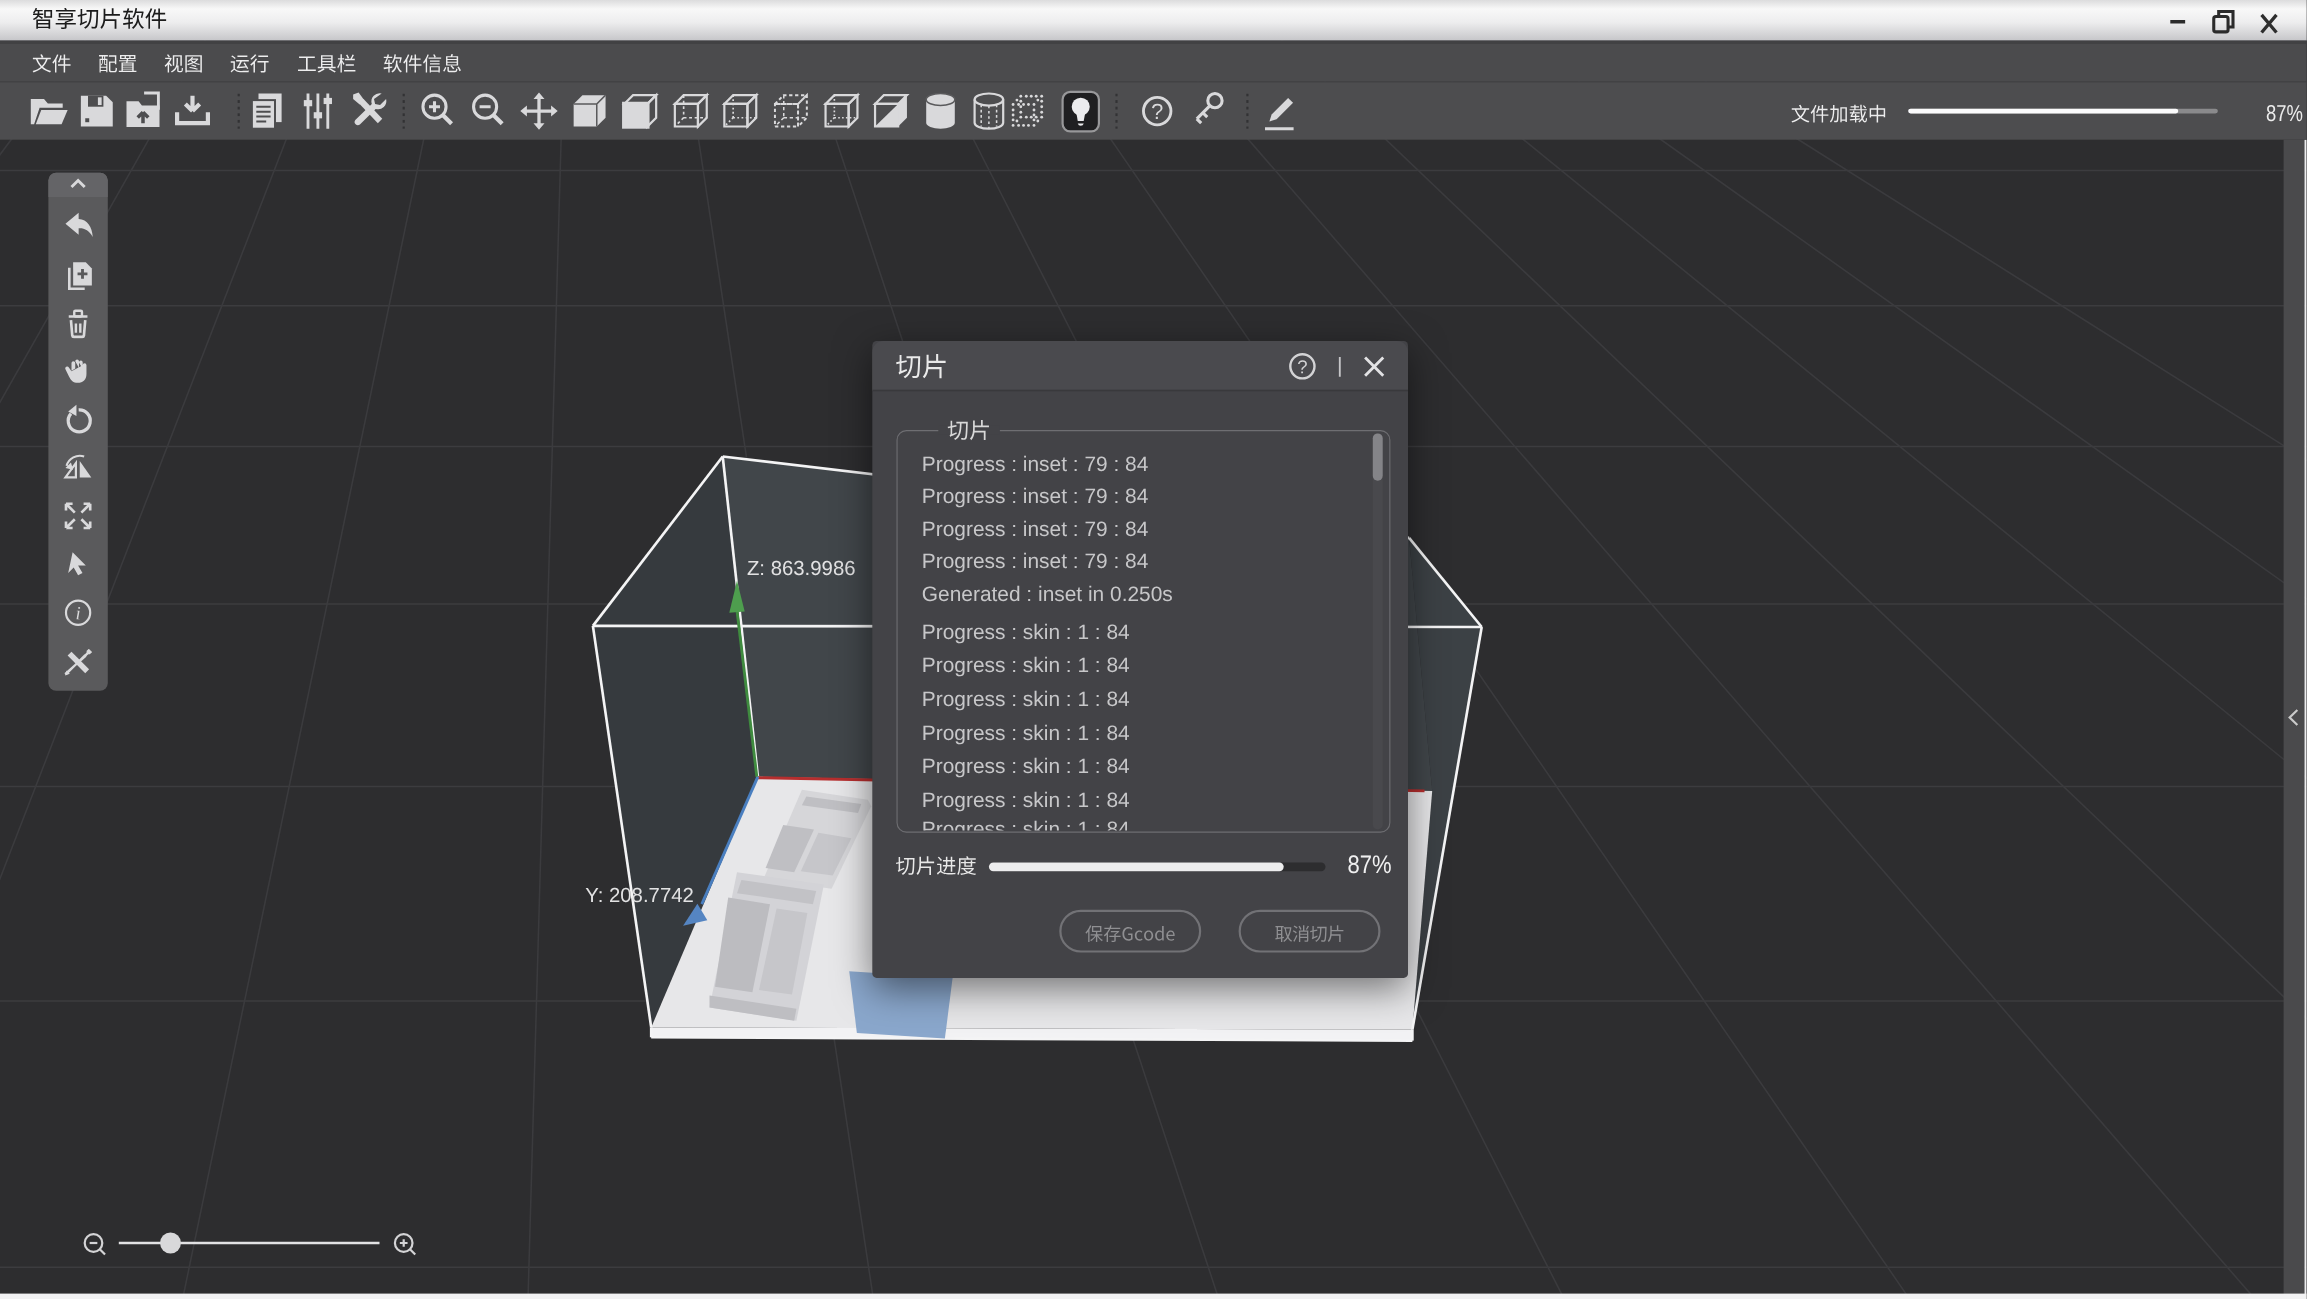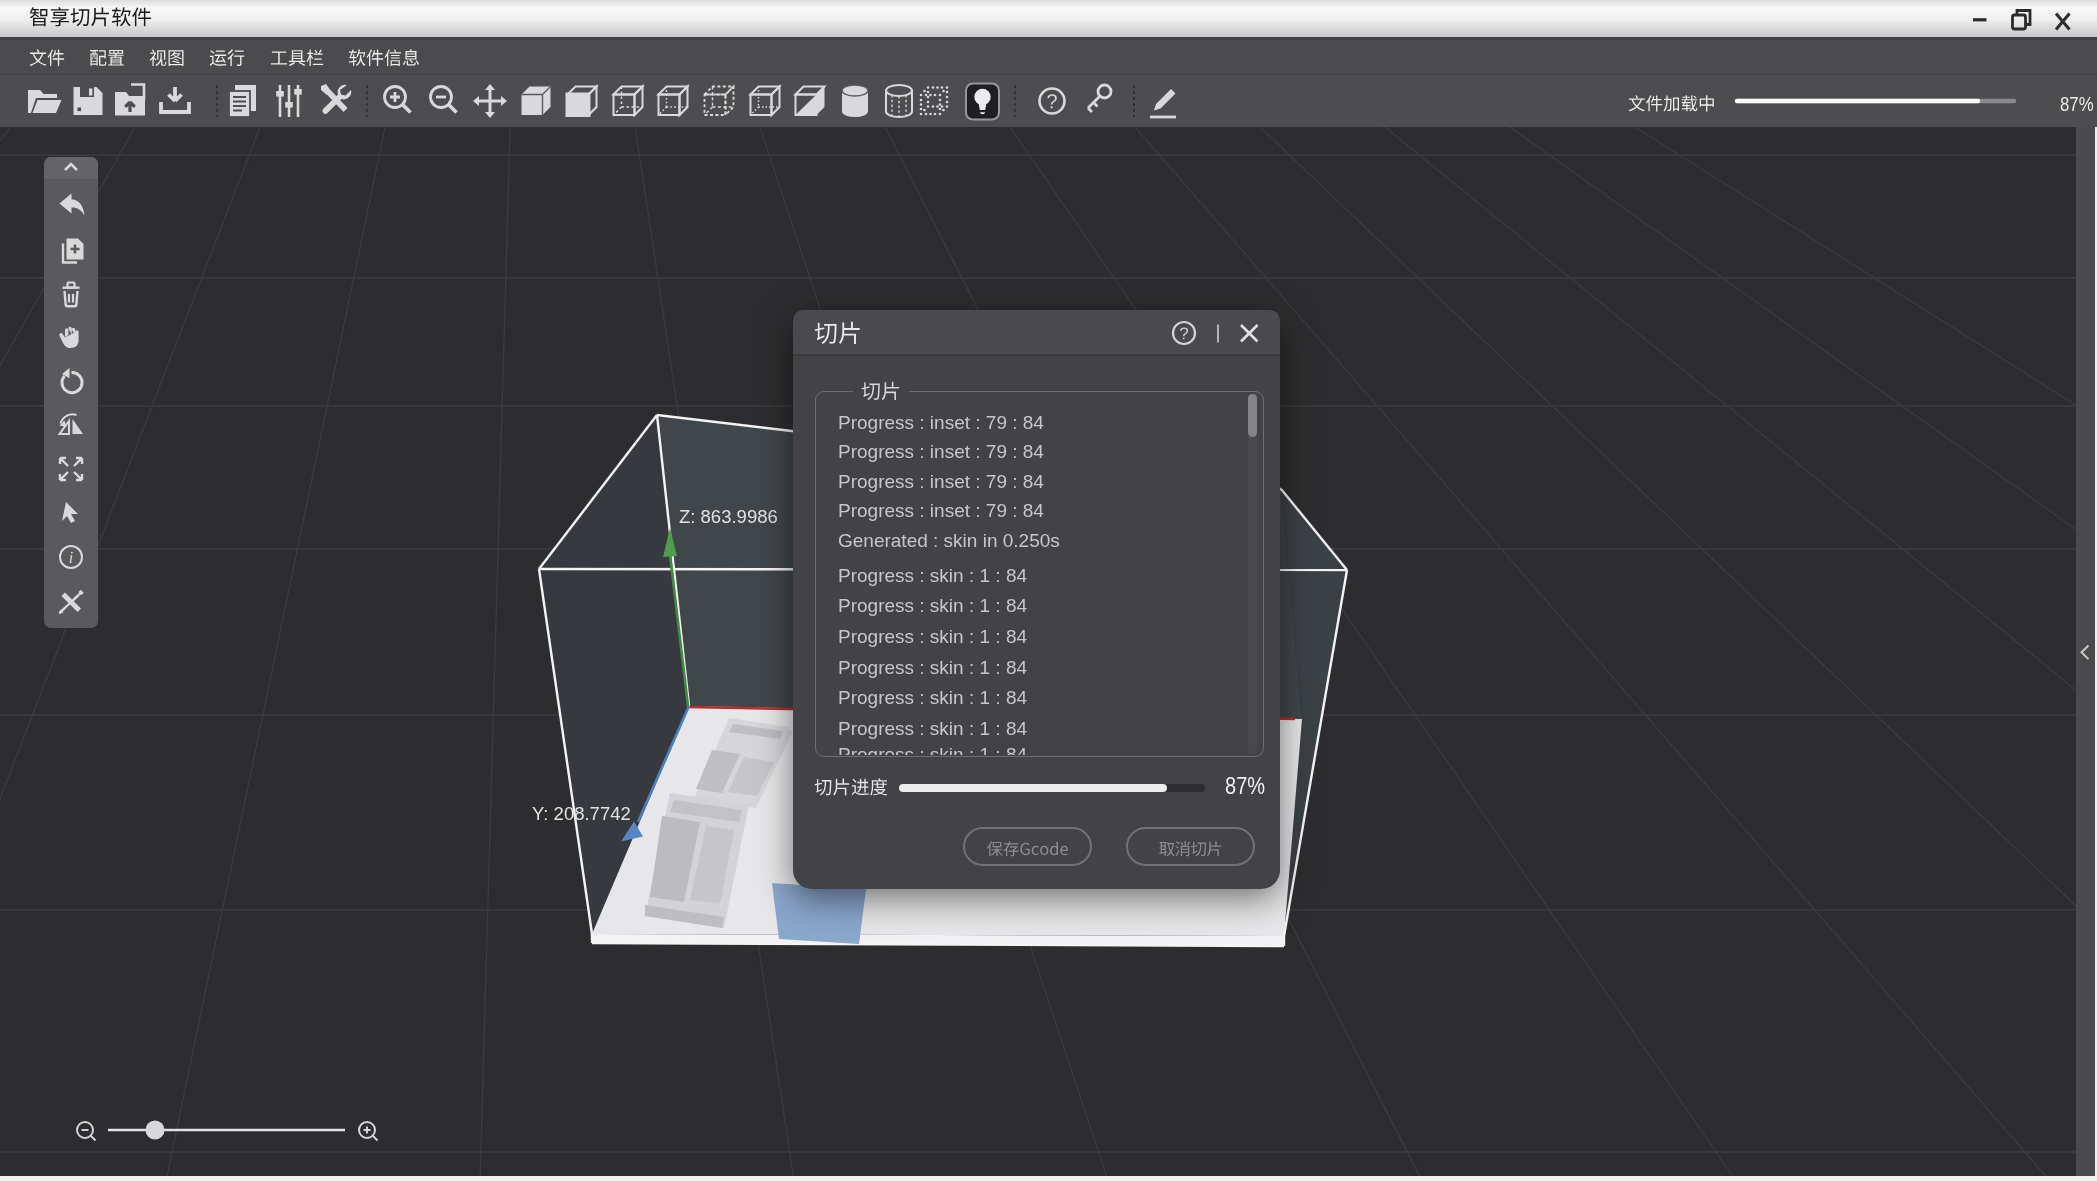--- a/index.html
+++ b/index.html
@@ -2,21 +2,21 @@
 <html><head><meta charset="utf-8">
 <style>
 *{margin:0;padding:0;box-sizing:border-box}
 html,body{width:2097px;height:1181px;overflow:hidden;background:#2d2d2f;font-family:"Liberation Sans",sans-serif}
 .abs{position:absolute}
 #titlebar{position:absolute;left:0;top:0;width:2097px;height:37px;background:linear-gradient(#dcdcdd 0%,#f8f8f8 22%,#ededee 55%,#c6c6c9 100%);z-index:20}
 #menubar{position:absolute;left:0;top:37px;width:2097px;height:37px;background:#4b4b4d;border-top:3px solid #414143;z-index:20}
 #toolbar{position:absolute;left:0;top:74px;width:2097px;height:53px;background:#4d4d4f;border-top:1px solid #424244;z-index:20}
 #scene{position:absolute;left:0;top:0;z-index:1}
 #leftbar{position:absolute;left:44px;top:157px;width:54px;height:471px;background:#5a5a5c;border-radius:7px;z-index:10}
-#dialog{position:absolute;left:793px;top:310px;width:487px;height:579px;background:#434347;border-radius:19px;box-shadow:0 10px 34px rgba(0,0,0,.5);z-index:30}
+#dialog{position:absolute;left:793px;top:310px;width:487px;height:579px;background:#434347;border-radius:4px;box-shadow:0 10px 34px rgba(0,0,0,.5);z-index:30}
 #dlghead{position:absolute;left:0;top:0;width:100%;height:46px;background:#4a4a4e;border-radius:10px 10px 0 0;border-bottom:2px solid #39393c}
 #groupbox{position:absolute;left:22px;top:81px;width:449px;height:366px;border:1.5px solid #6e6e72;border-radius:9px}
 .logline{position:absolute;left:45px;width:380px;font-size:19px;color:#c7c7c9;white-space:pre}
 .cjk{position:absolute;left:0;top:0;z-index:40;pointer-events:none}
 .ticon{position:absolute;top:81px;z-index:21}
 .sep{position:absolute;top:85px;width:2px;height:32px;z-index:21;background-image:linear-gradient(#323234 3px,transparent 3px);background-size:2px 6px}
 .licon{position:absolute;left:56px;z-index:11}
 </style></head><body>
 
 <div id="titlebar"></div>
@@ -317,21 +317,21 @@
 <circle cx="16" cy="16" r="11" stroke="#d3d3d5" stroke-width="2.2" fill="none"></circle>
 <path d="M20.096435546875 13.73359375Q20.096435546875 14.35615234375 19.913818359375 14.8458984375Q19.731201171875 15.33564453125 19.390869140625 15.75068359375Q19.050537109375 16.16572265625 18.278564453125 16.73017578125L17.614501953125 17.219921875Q17.016845703125 17.6515625 16.726318359375 18.128857421875Q16.435791015625 18.60615234375 16.427490234375 19.17060546875H14.974853515625Q14.991455078125 18.5978515625 15.1533203125 18.1662109375Q15.315185546875 17.7345703125 15.572509765625 17.4025390625Q15.829833984375 17.0705078125 16.153564453125 16.809033203125Q16.477294921875 16.54755859375 16.809326171875 16.310986328125Q17.141357421875 16.0744140625 17.4609375 15.837841796875Q17.780517578125 15.60126953125 18.029541015625 15.3107421875Q18.278564453125 15.02021484375 18.43212890625 14.65498046875Q18.585693359375 14.28974609375 18.585693359375 13.8Q18.585693359375 12.8537109375 17.9423828125 12.305859375Q17.299072265625 11.7580078125 16.136962890625 11.7580078125Q14.974853515625 11.7580078125 14.294189453125 12.3390625Q13.613525390625 12.9201171875 13.497314453125 13.9328125L11.969970703125 13.833203125Q12.185791015625 12.1896484375 13.264892578125 11.309765625Q14.343994140625 10.4298828125 16.120361328125 10.4298828125Q17.971435546875 10.4298828125 19.033935546875 11.305615234375Q20.096435546875 12.18134765625 20.096435546875 13.73359375ZM14.908447265625 22.3V20.63154296875H16.527099609375V22.3Z" fill="#d3d3d5"></path>
 <line x1="50" y1="7.5" x2="50" y2="25.5" stroke="#c6c6c8" stroke-width="1.7"></line>
 <path d="M73 8 l16.5 16.5 M89.5 8 l-16.5 16.5" stroke="#e2e2e4" stroke-width="2.6" fill="none"></path>
 </svg>
 <div class="abs" style="left:60px;top:77px;width:56px;height:8px;background:#434347"></div>
 <div class="logline" style="top:101.5px">Progress : inset : 79 : 84</div>
 <div class="logline" style="top:131.0px">Progress : inset : 79 : 84</div>
 <div class="logline" style="top:160.5px">Progress : inset : 79 : 84</div>
 <div class="logline" style="top:190.0px">Progress : inset : 79 : 84</div>
-<div class="logline" style="top:219.5px">Generated : skin in 0.250s</div>
+<div class="logline" style="top:219.5px">Generated : inset in 0.250s</div>
 <div class="logline" style="top:255.0px">Progress : skin : 1 : 84</div>
 <div class="logline" style="top:285.0px">Progress : skin : 1 : 84</div>
 <div class="logline" style="top:316.0px">Progress : skin : 1 : 84</div>
 <div class="logline" style="top:346.5px">Progress : skin : 1 : 84</div>
 <div class="logline" style="top:377.0px">Progress : skin : 1 : 84</div>
 <div class="logline" style="top:407.5px">Progress : skin : 1 : 84</div>
 <div class="abs" style="left:45px;top:434px;width:380px;height:11px;overflow:hidden">
       <div class="logline" style="top:0;left:0">Progress : skin : 1 : 84</div>
     </div>
 <div class="abs" style="left:455px;top:84px;width:9px;height:360px;background:#49494d;border-radius:5px"></div>

